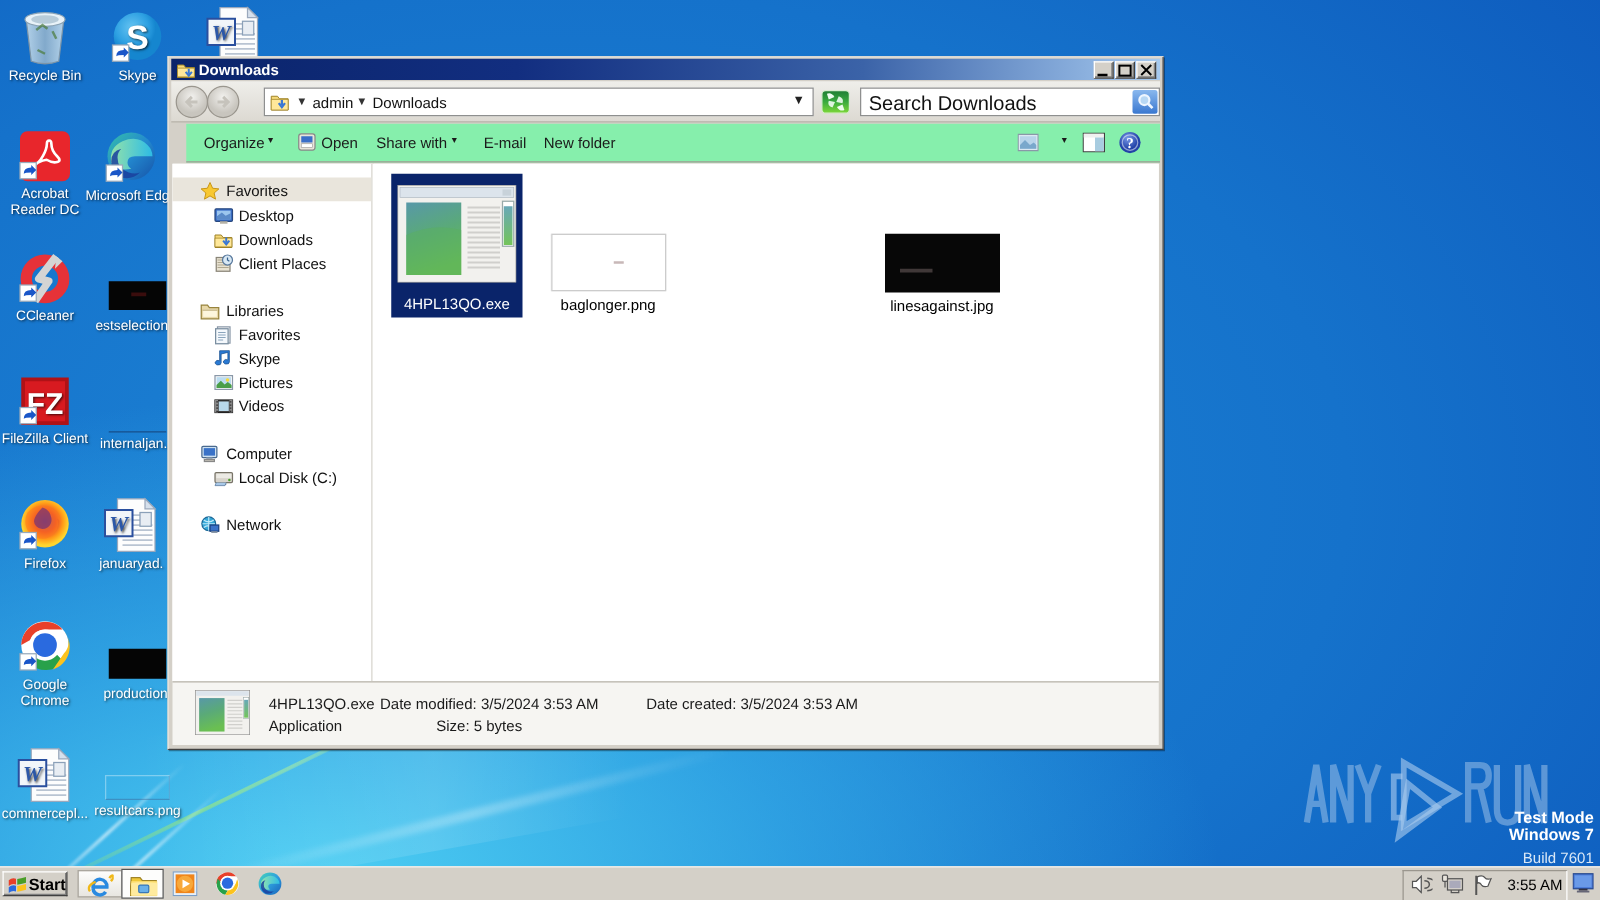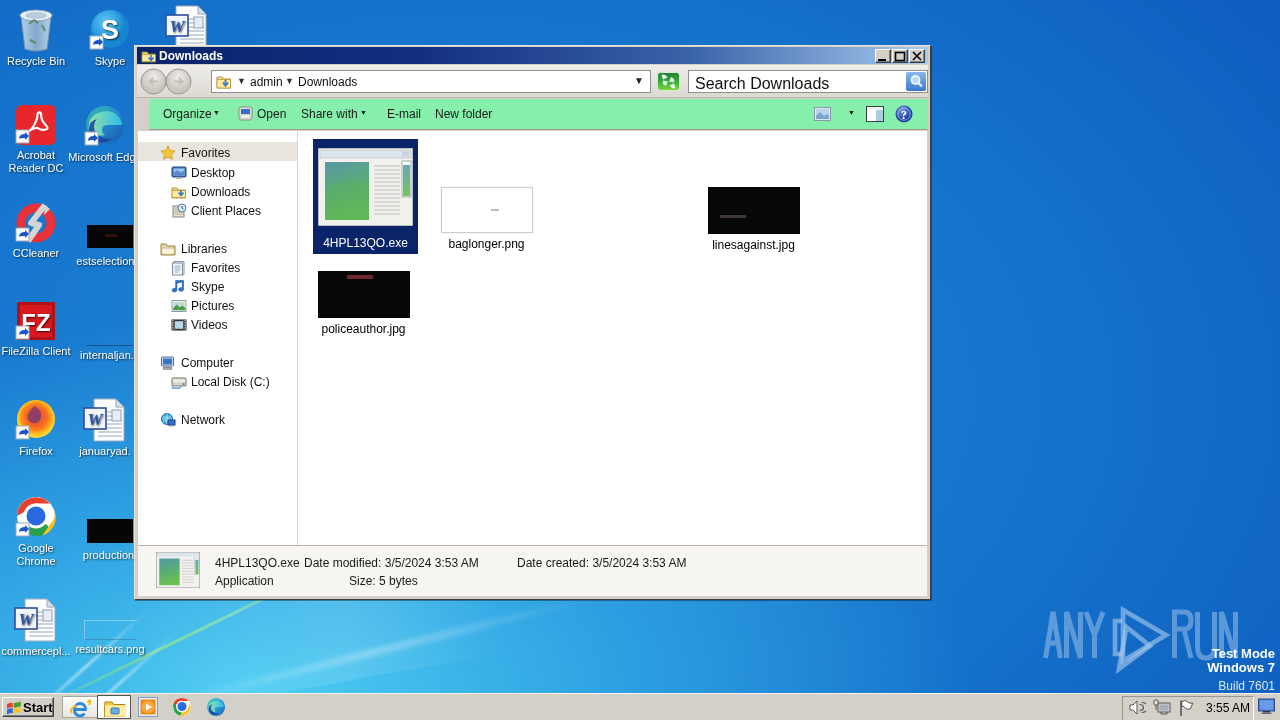--- a/index.html
+++ b/index.html
@@ -507,26 +507,20 @@
 
 
       <div class="fitem" style="left:402px;top:8px;">
         <div class="thumbb">
             <div style="position:absolute;left:14%;top:60%;width:26px;height:3px;background:#403838;"></div>
           </div>
         <div class="flabel">linesagainst.jpg</div>
       </div>
 
 
-      <div class="fitem" style="left:12px;top:92px;">
-        <div class="thumbb">
-            <div style="position:absolute;left:32%;top:8%;width:26px;height:4px;background:#6e2a2a;"></div>
-          </div>
-        <div class="flabel">policeauthor.jpg</div>
-      </div>
     </div>
   </div>
   <div id="details">
     <svg style="position:absolute;left:18px;top:6px;" width="44" height="36" viewBox="0 0 95 78">
       <rect x="0" y="0" width="95" height="78" fill="#f2f1ee" stroke="#8a8a8a" stroke-width="2"></rect>
       <rect x="2" y="2" width="91" height="8" fill="#dce4ec"></rect>
       <rect x="7" y="14" width="44" height="58" fill="url(#exeg)"></rect>
       <g stroke="#d0cfcc" stroke-width="2">
           <path d="M56 18 h26 M56 24 h26 M56 30 h26 M56 36 h26 M56 42 h26 M56 48 h26 M56 54 h26 M56 60 h26 M56 66 h26"></path>
         </g>

